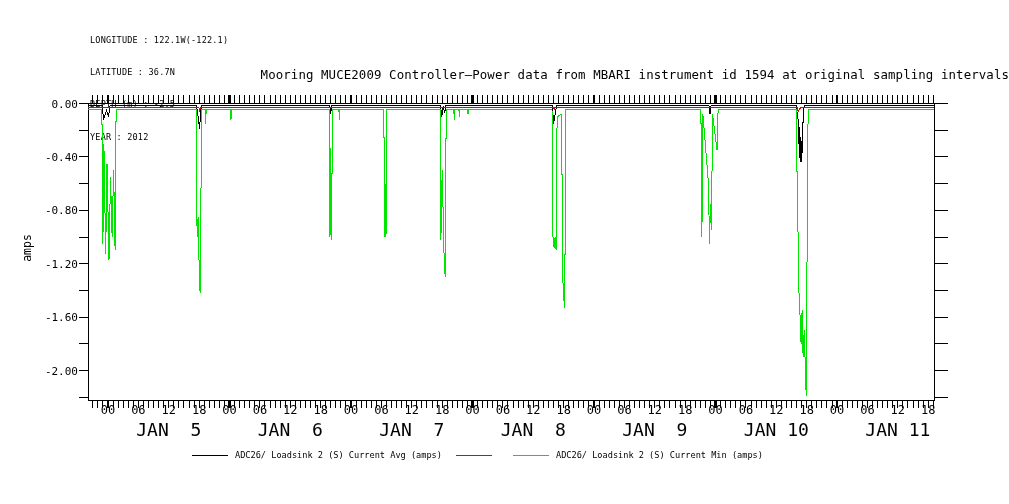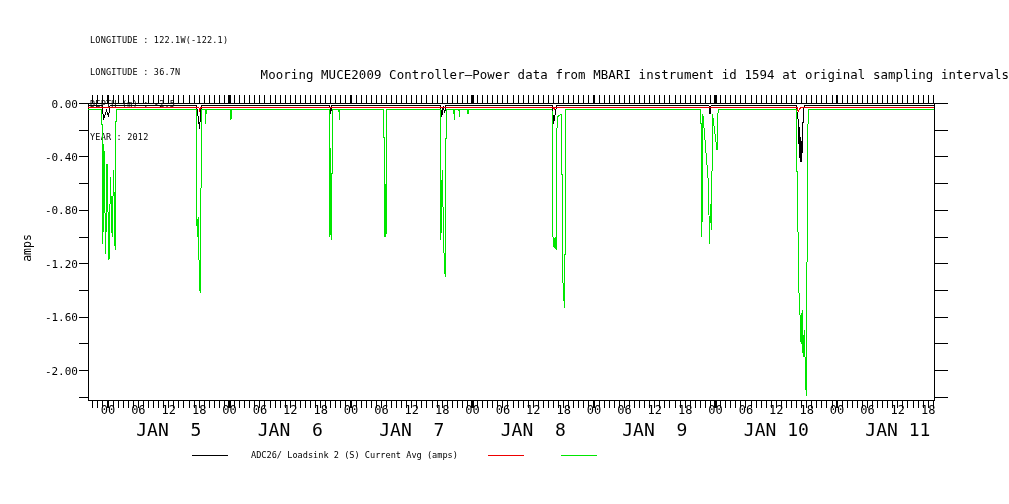--- a/index.html
+++ b/index.html
@@ -6,34 +6,34 @@
   .screen{position:relative;width:1009px;height:504px;background:#ffffff;overflow:hidden;
           font-family:"DejaVu Sans Mono",monospace;color:#000;}
   .metadata{position:absolute;left:90px;top:13px;font-size:8.5px;line-height:10.8px;
             letter-spacing:0.2px;white-space:pre;}
   .title{position:absolute;left:0;top:67px;width:1009px;text-align:right;font-size:12.4px;
          letter-spacing:0.1px;white-space:nowrap;}
   .ylabel{position:absolute;left:27px;top:248px;font-size:11.5px;
           transform:translate(-50%,-50%) rotate(-90deg);}
   svg#plot{position:absolute;left:0;top:0;}
   .legend{position:absolute;left:192px;top:448px;height:14px;display:flex;align-items:center;
-          font-size:8.6px;white-space:nowrap;gap:16px;}
+          font-size:8.6px;white-space:nowrap;}
   .legend-line{display:inline-block;width:36px;height:0;border-top:1px solid #000;
                margin:0 7px 0 14px;}
   .legend-line.first{margin-left:0;}
   .legend-label{display:inline-block;}
 </style>
 </head>
 <body>
 
 <div class="screen">
 
   <div class="metadata">
     <div>LONGITUDE : 122.1W(-122.1)</div>
-    <div>LONGITUDE : 36.7N</div>
+    <div>LATITUDE : 36.7N</div>
     <div>DEPTH (m) : -2.5</div>
     <div>YEAR : 2012</div>
   </div>
 
   <div class="title">Mooring MUCE2009 Controller—Power data from MBARI instrument id 1594 at original sampling intervals</div>
 
   <div class="ylabel">amps</div>
 
   <svg id="plot" width="1009" height="504">
       <rect x="88" y="103" width="846" height="297" fill="none" stroke="#000" stroke-width="1" shape-rendering="crispEdges"></rect>
@@ -439,15 +439,16 @@
       <path d="M88.0 105.9 L102.4 105.9 L103.4 119.5 L106.5 110.2 L108.5 116.8 L110.0 105.9 L196.6 105.9 L198.1 116.8 L199.6 128.9 L200.7 110.2 L201.7 105.9 L329.8 105.9 L330.5 114.2 L331.8 105.9 L440.6 105.9 L441.7 116.8 L443.2 105.9 L444.7 112.8 L445.7 105.9 L552.5 105.9 L553.5 123.5 L555.1 114.2 L556.6 105.9 L709.0 105.9 L710.0 114.2 L711.0 105.9 L796.1 105.9 L797.1 112.8 L798.1 119.5 L798.6 143.6 L799.4 127.5 L800.1 162.2 L800.9 136.9 L801.6 162.2 L802.4 143.6 L803.1 119.5 L804.2 105.9 L933.8 105.9" fill="none" stroke="#000000" stroke-width="1" shape-rendering="crispEdges"></path>
       <path d="M88.0 107.2 L198.6 107.2 L199.6 110.2 L200.7 107.2 L553.0 107.2 L554.1 109.5 L555.1 107.2 L797.1 107.2 L798.1 111.5 L799.6 108.8 L801.1 107.2 L933.8 107.2" fill="none" stroke="#ee0000" stroke-width="1" shape-rendering="crispEdges"></path>
       <path d="M88.0 109.5 L101.9 109.5 L102.9 243.7 L103.9 143.6 L105.7 254.4 L107.0 163.6 L109.0 259.7 L110.5 176.9 L112.1 237.0 L113.6 170.3 L115.1 250.4 L116.1 109.5 L196.1 109.5 L197.1 237.0 L198.1 217.0 L199.1 263.7 L200.1 293.1 L201.7 109.5 L205.2 109.5 L205.7 123.5 L206.2 109.5 L230.5 109.5 L231.0 119.5 L231.5 109.5 L329.3 109.5 L330.0 237.0 L330.8 147.6 L331.5 239.7 L332.5 109.5 L338.9 109.5 L339.4 119.5 L339.9 109.5 L383.9 109.5 L384.4 237.0 L385.2 183.6 L386.0 237.0 L386.5 109.5 L440.1 109.5 L440.9 239.7 L442.2 170.3 L444.2 261.0 L445.2 277.1 L446.2 109.5 L453.8 109.5 L454.3 119.5 L454.8 109.5 L458.9 109.5 L459.4 116.8 L459.9 109.5 L467.5 109.5 L468.0 114.2 L468.5 109.5 L552.0 109.5 L553.0 237.0 L554.1 247.7 L555.1 237.0 L556.1 250.4 L557.1 116.8 L561.6 114.2 L562.7 277.1 L563.7 297.1 L564.7 307.8 L565.9 109.5 L700.9 109.5 L701.9 237.0 L702.9 114.2 L708.5 183.6 L709.5 243.7 L710.5 203.6 L711.5 230.3 L712.5 114.2 L717.1 150.2 L718.1 109.5 L796.1 109.5 L797.1 176.9 L798.1 237.0 L799.1 298.4 L800.1 317.1 L801.1 343.8 L802.1 310.4 L803.1 357.1 L804.2 330.4 L806.2 395.9 L807.7 150.2 L808.2 109.5 L933.8 109.5" fill="none" stroke="#00e600" stroke-width="1" shape-rendering="crispEdges"></path>
     </svg>
 
   <div class="legend">
     <span class="legend-line first" style="border-top-color: rgb(0, 0, 0);"></span>
     <span class="legend-label">ADC26/ Loadsink 2 (S) Current Avg (amps)</span>
     <span class="legend-line" style="border-top-color: rgb(238, 0, 0);"></span>
     <span class="legend-line" style="border-top-color: rgb(0, 230, 0);"></span>
+    <span class="legend-label">ADC26/ Loadsink 2 (S) Current Min (amps)</span>
   </div>
 
 </div>
 
 </body></html>

